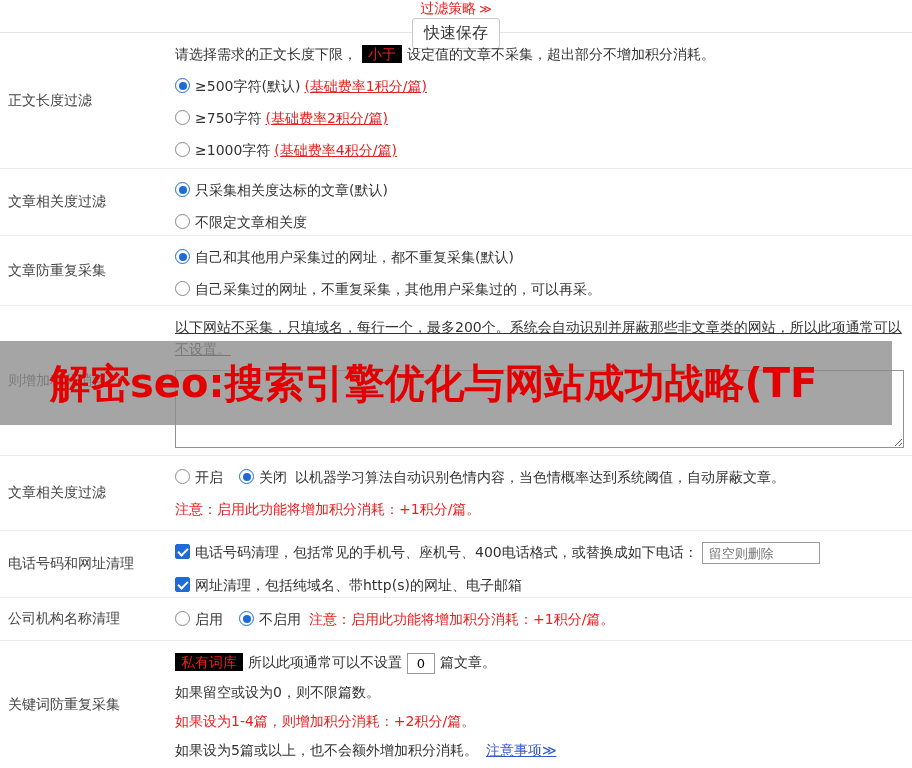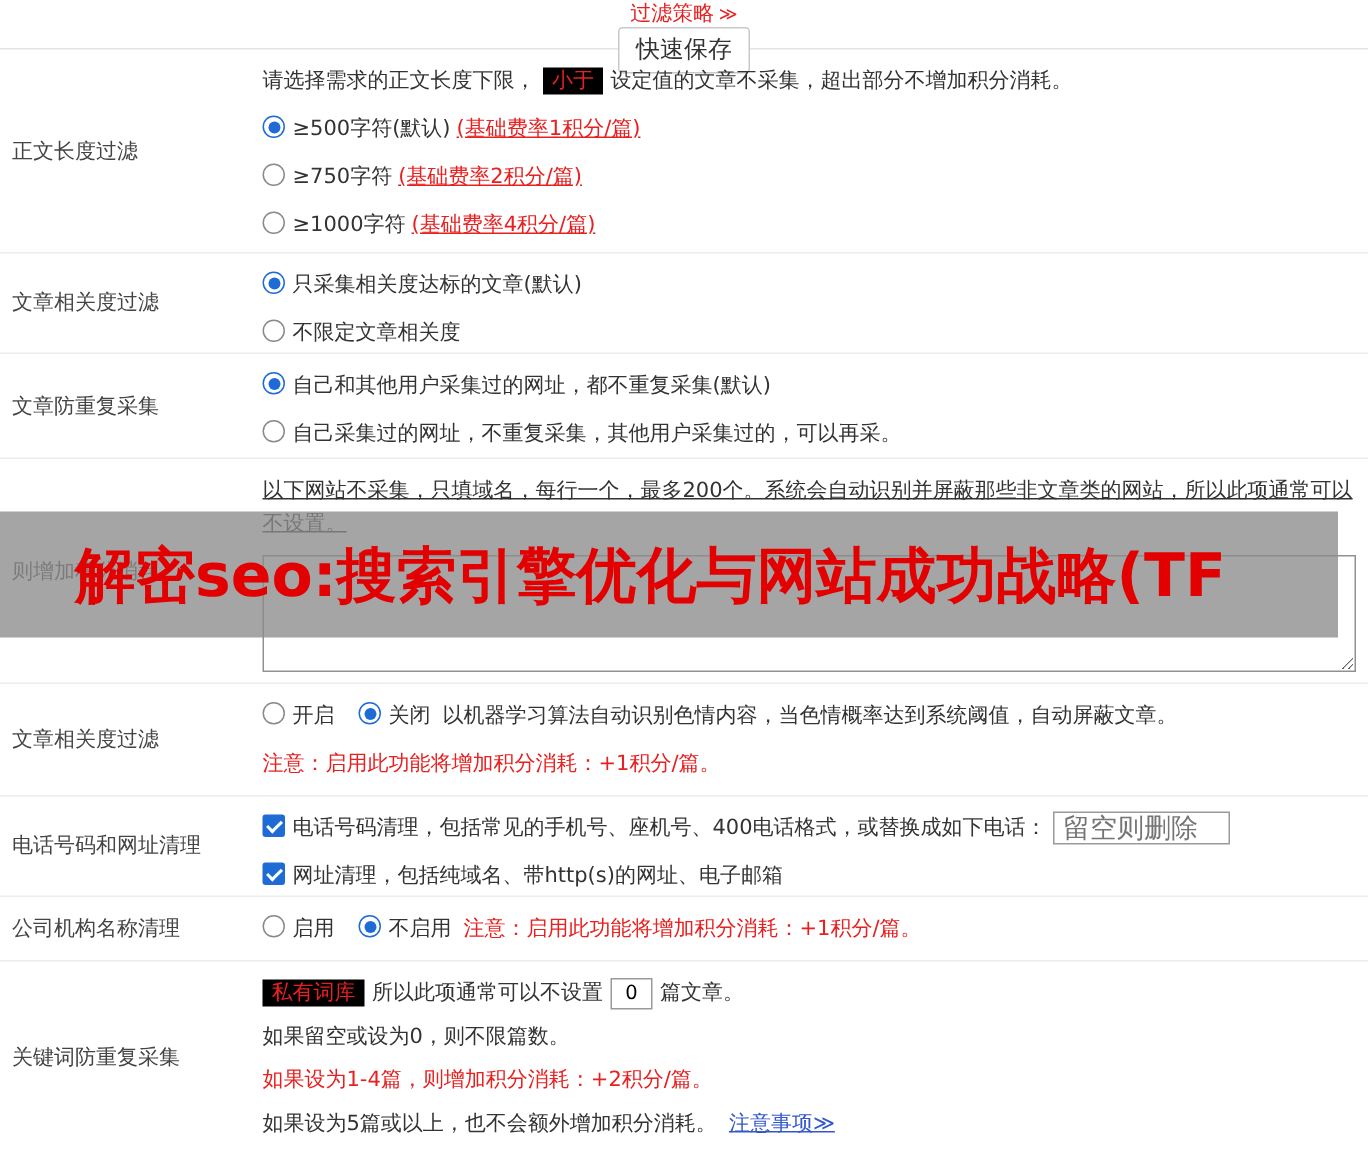--- a/index.html
+++ b/index.html
@@ -61,21 +61,21 @@
     border-radius:2px;background:#fff;vertical-align:-2px;margin-right:5px;
     position:relative;cursor:pointer;
   }
   .checkbox.on{background:var(--accent);border-color:var(--accent);}
   .checkbox.on::after{
     content:"";position:absolute;left:4px;top:0.5px;width:4px;height:8px;
     border:solid #fff;border-width:0 2px 2px 0;transform:rotate(45deg);
   }
   .text-input{
     border:1px solid #9a9a9a;height:22px;box-sizing:border-box;
-    padding:0 6px;font-size:18px;width:118px;vertical-align:middle;
+    padding:0 6px;font-size:13px;width:118px;vertical-align:middle;
     font-family:inherit;margin-left:4px;
   }
   .count-input{
     border:1px solid #9a9a9a;height:21px;width:28px;box-sizing:border-box;
     text-align:center;font-size:13px;vertical-align:middle;margin:0 5px;
     font-family:inherit;
   }
   .site-textarea{
     width:100%;height:78px;box-sizing:border-box;border:1px solid #919191;
     margin-top:6px;font-family:inherit;font-size:13px;resize:both;

